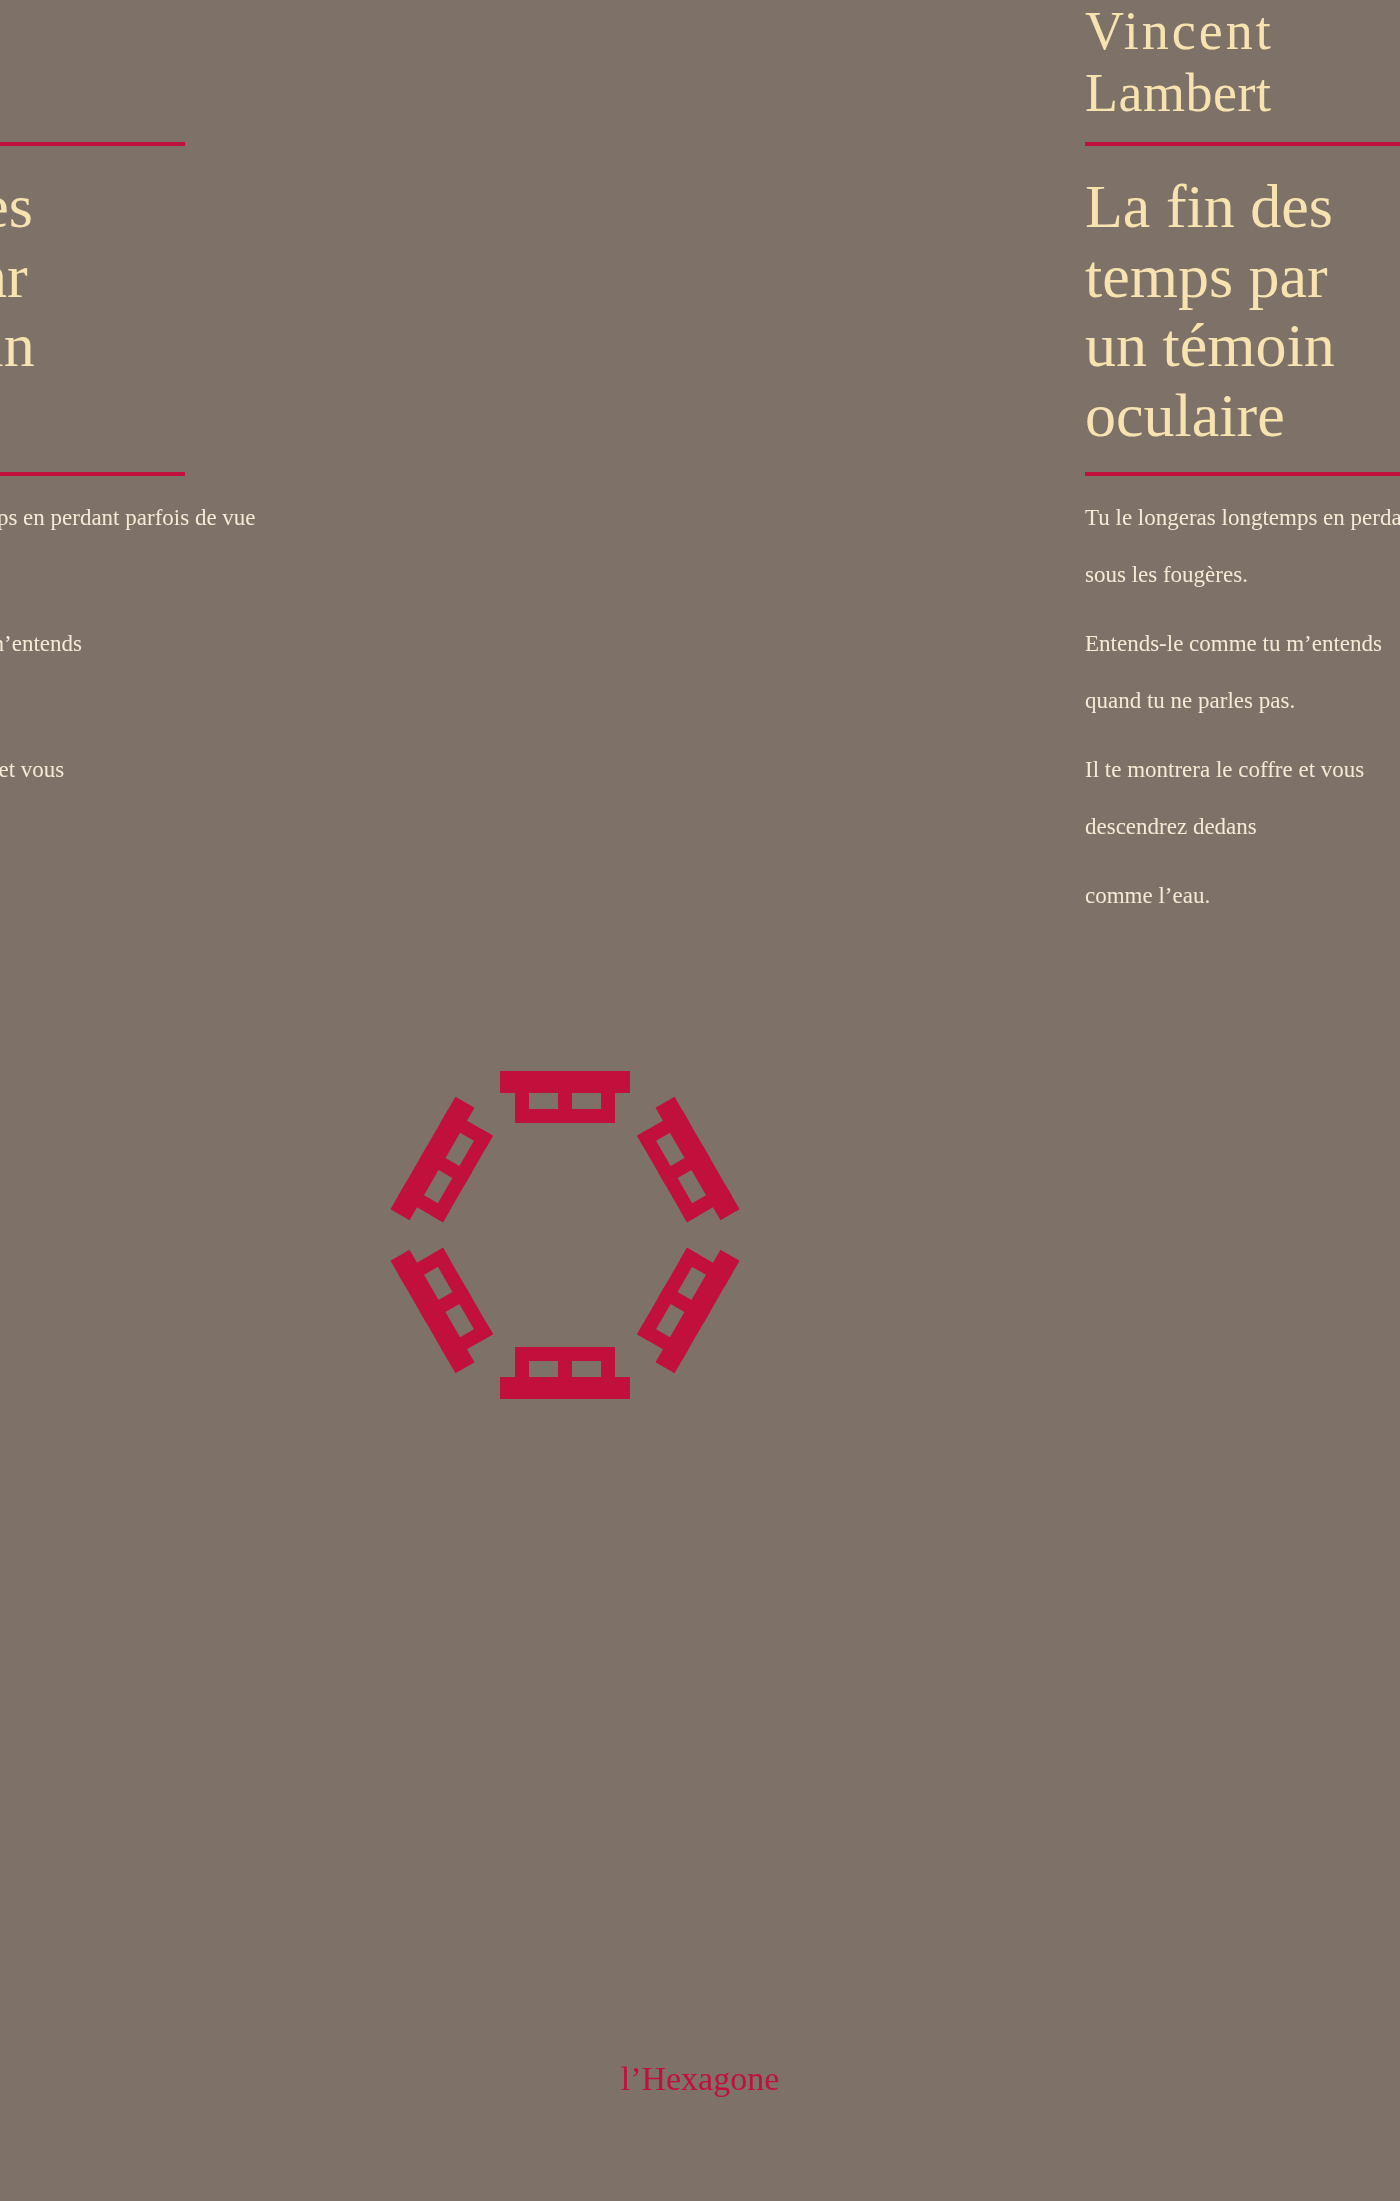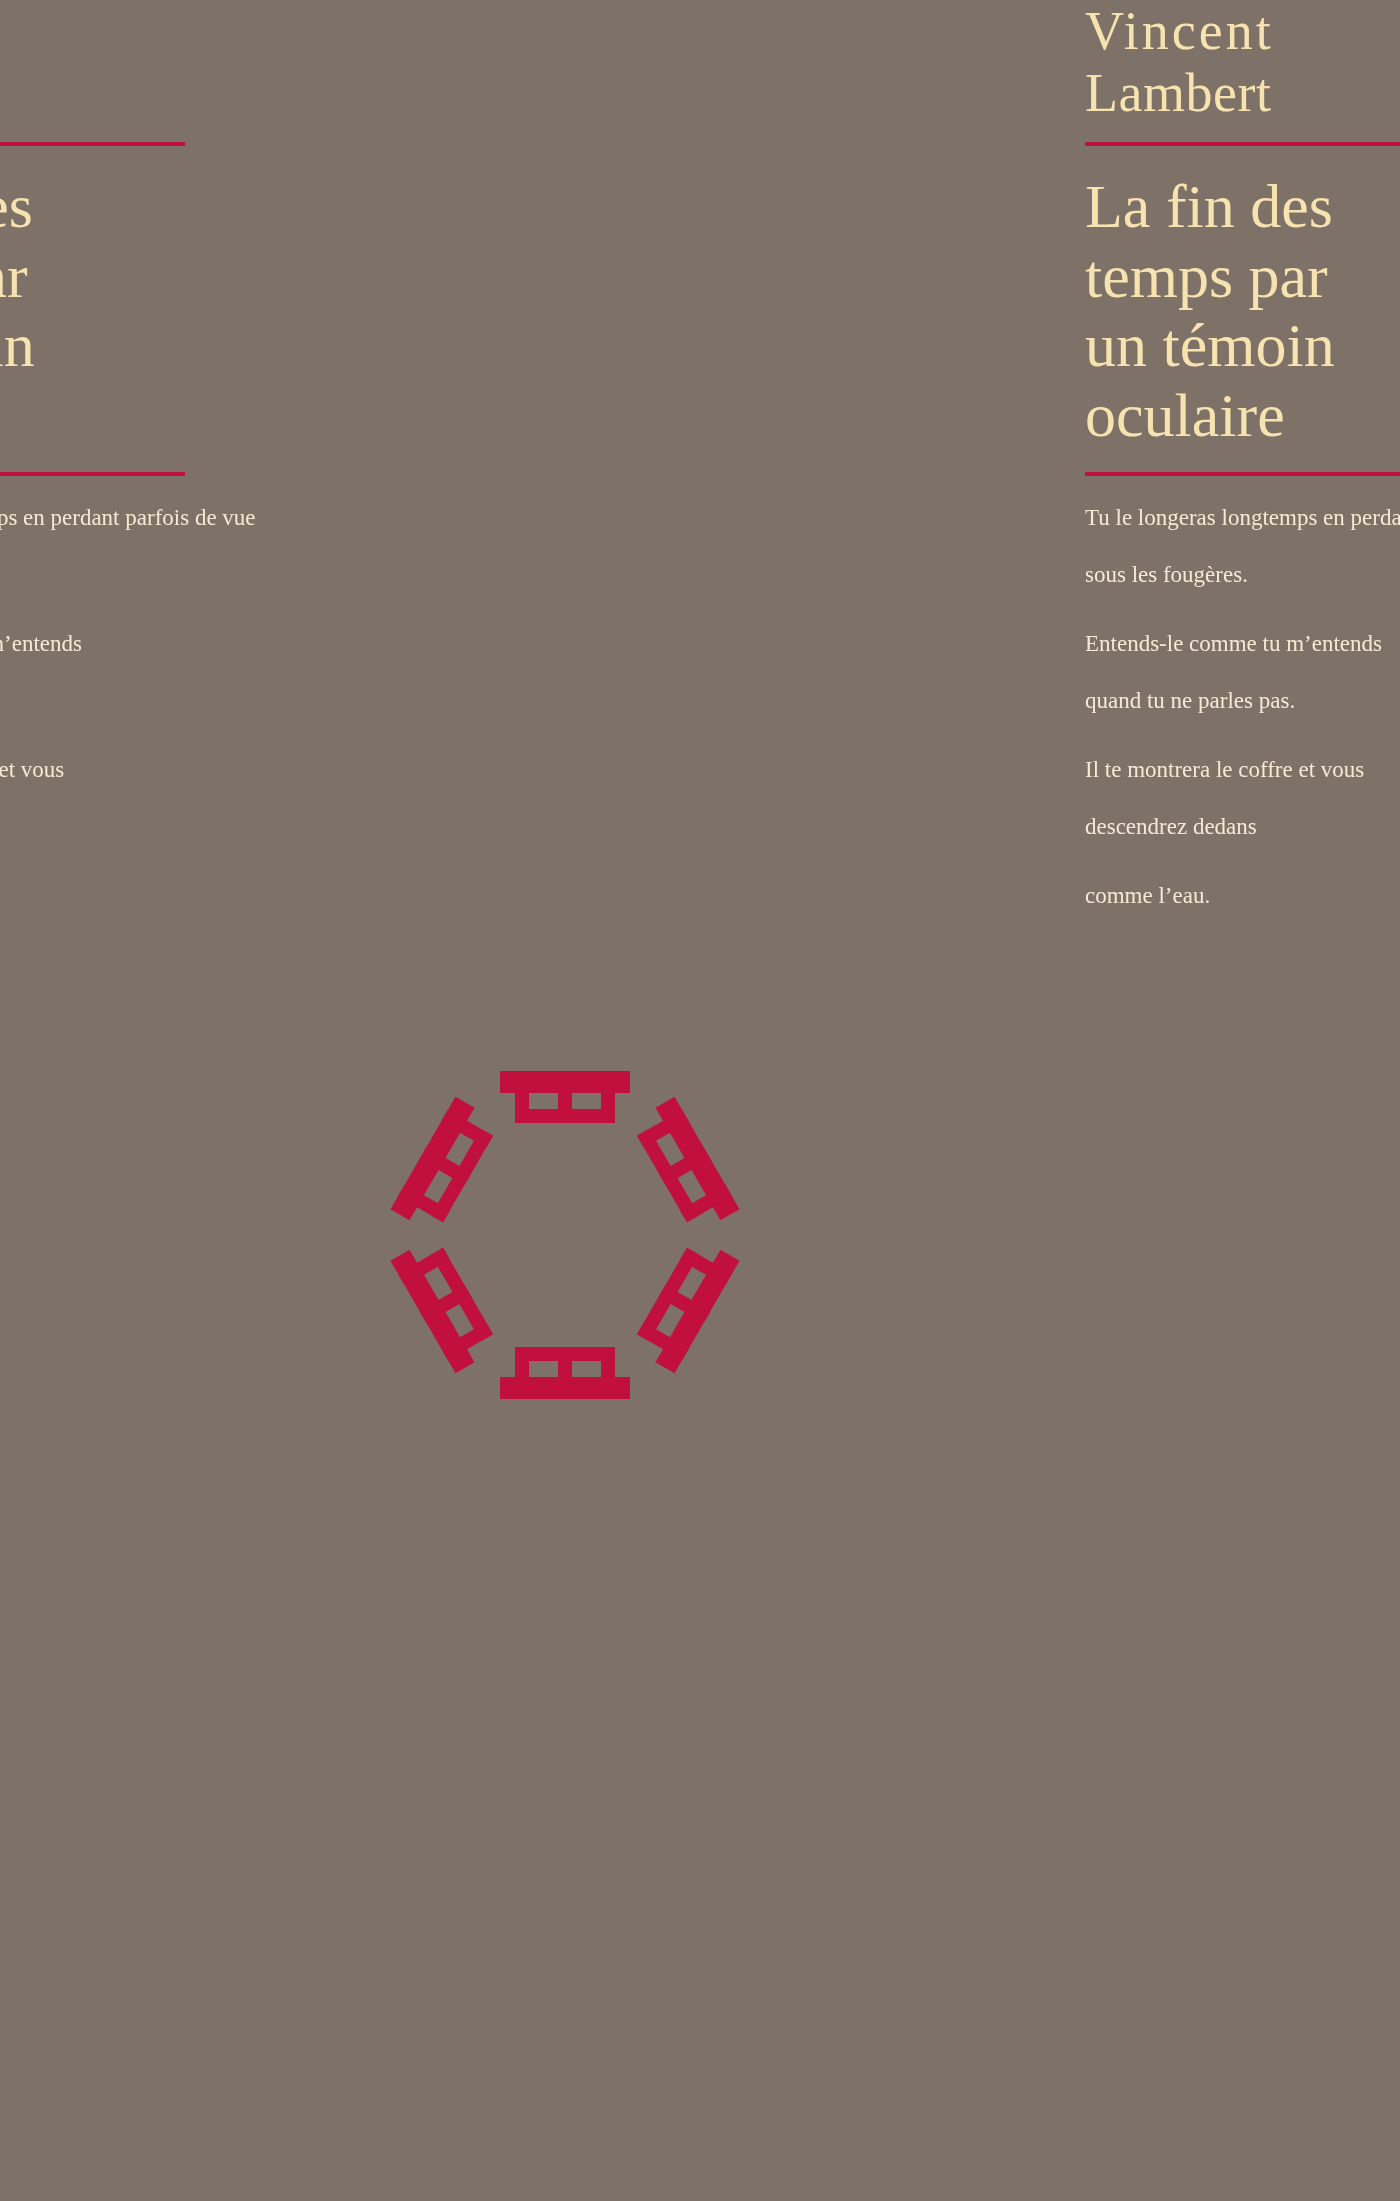--- a/index.html
+++ b/index.html
@@ -212,14 +212,15 @@
           <rect x="115" y="16" width="130" height="22"></rect>
           <rect x="130" y="16" width="14" height="52"></rect>
           <rect x="173" y="16" width="14" height="52"></rect>
           <rect x="216" y="16" width="14" height="52"></rect>
           <rect x="130" y="54" width="100" height="14"></rect>
         </g>
       </g>
     </svg>
   </div>
 
+  <div class="publisher">l’Hexagone</div>
 
 </div>
 
 </body></html>

